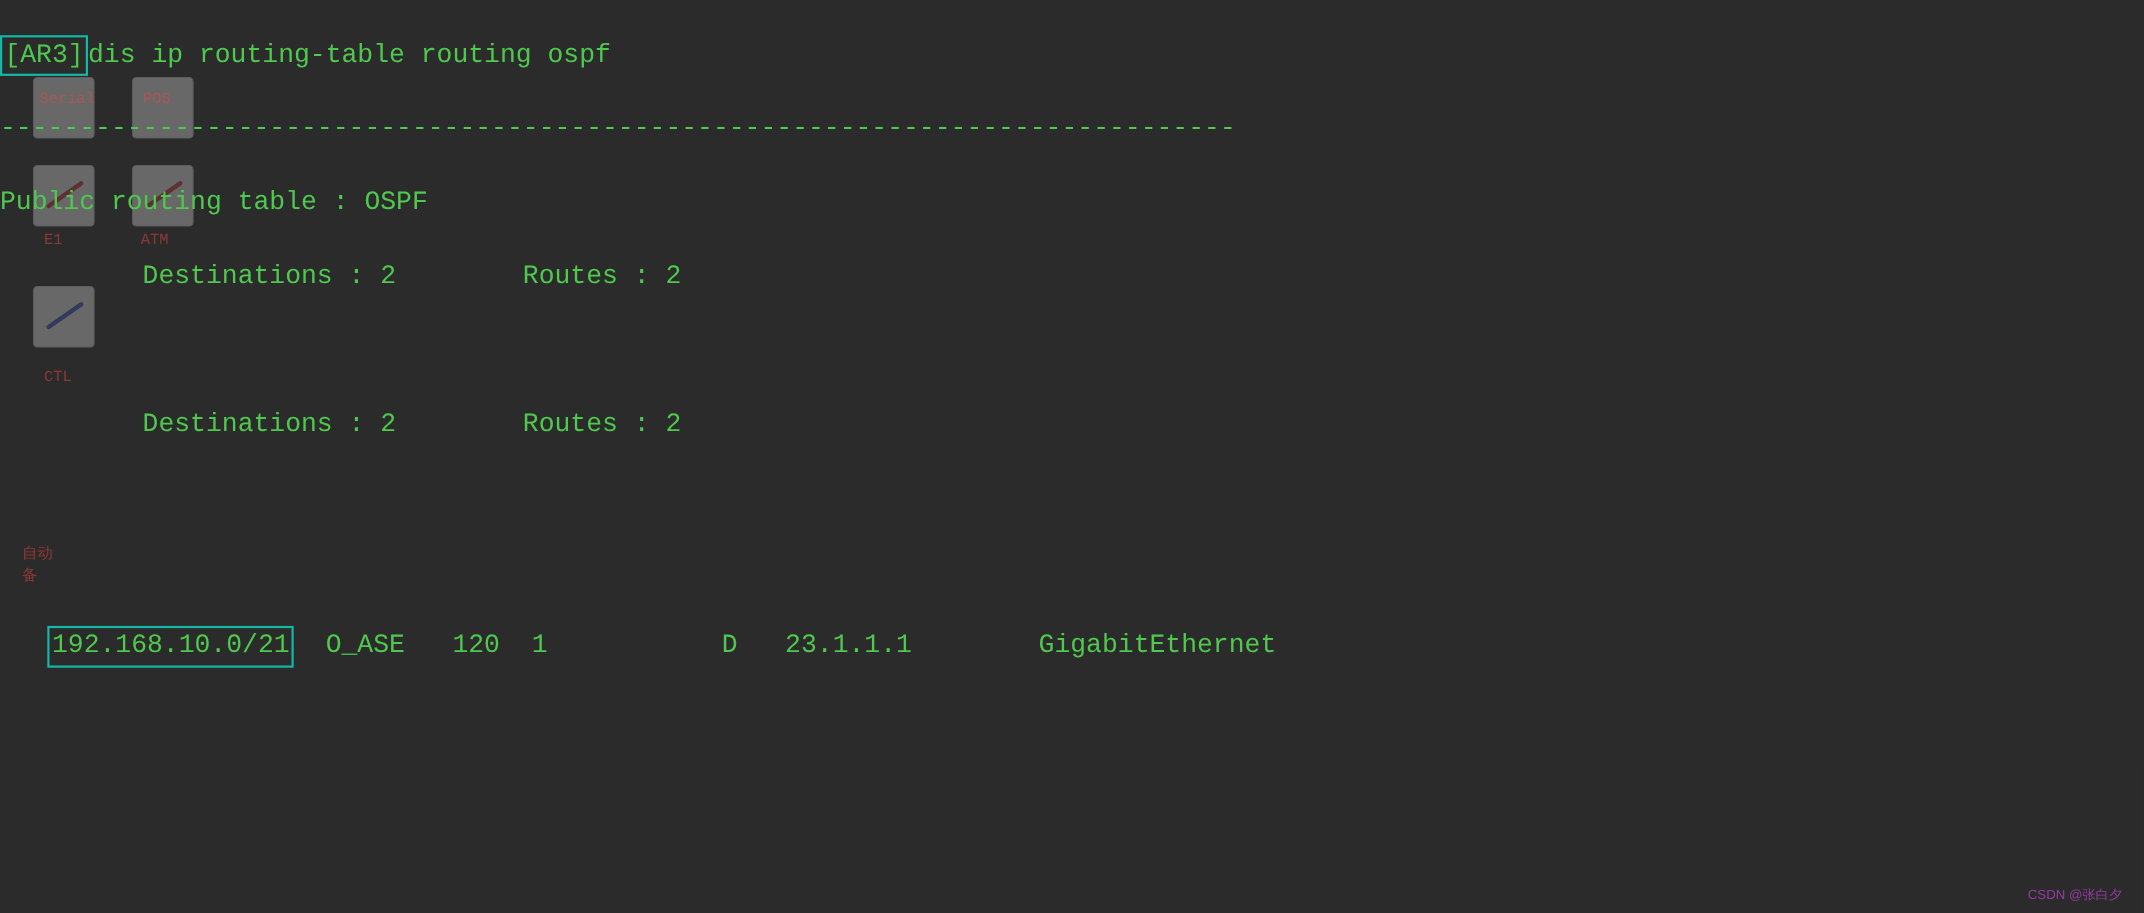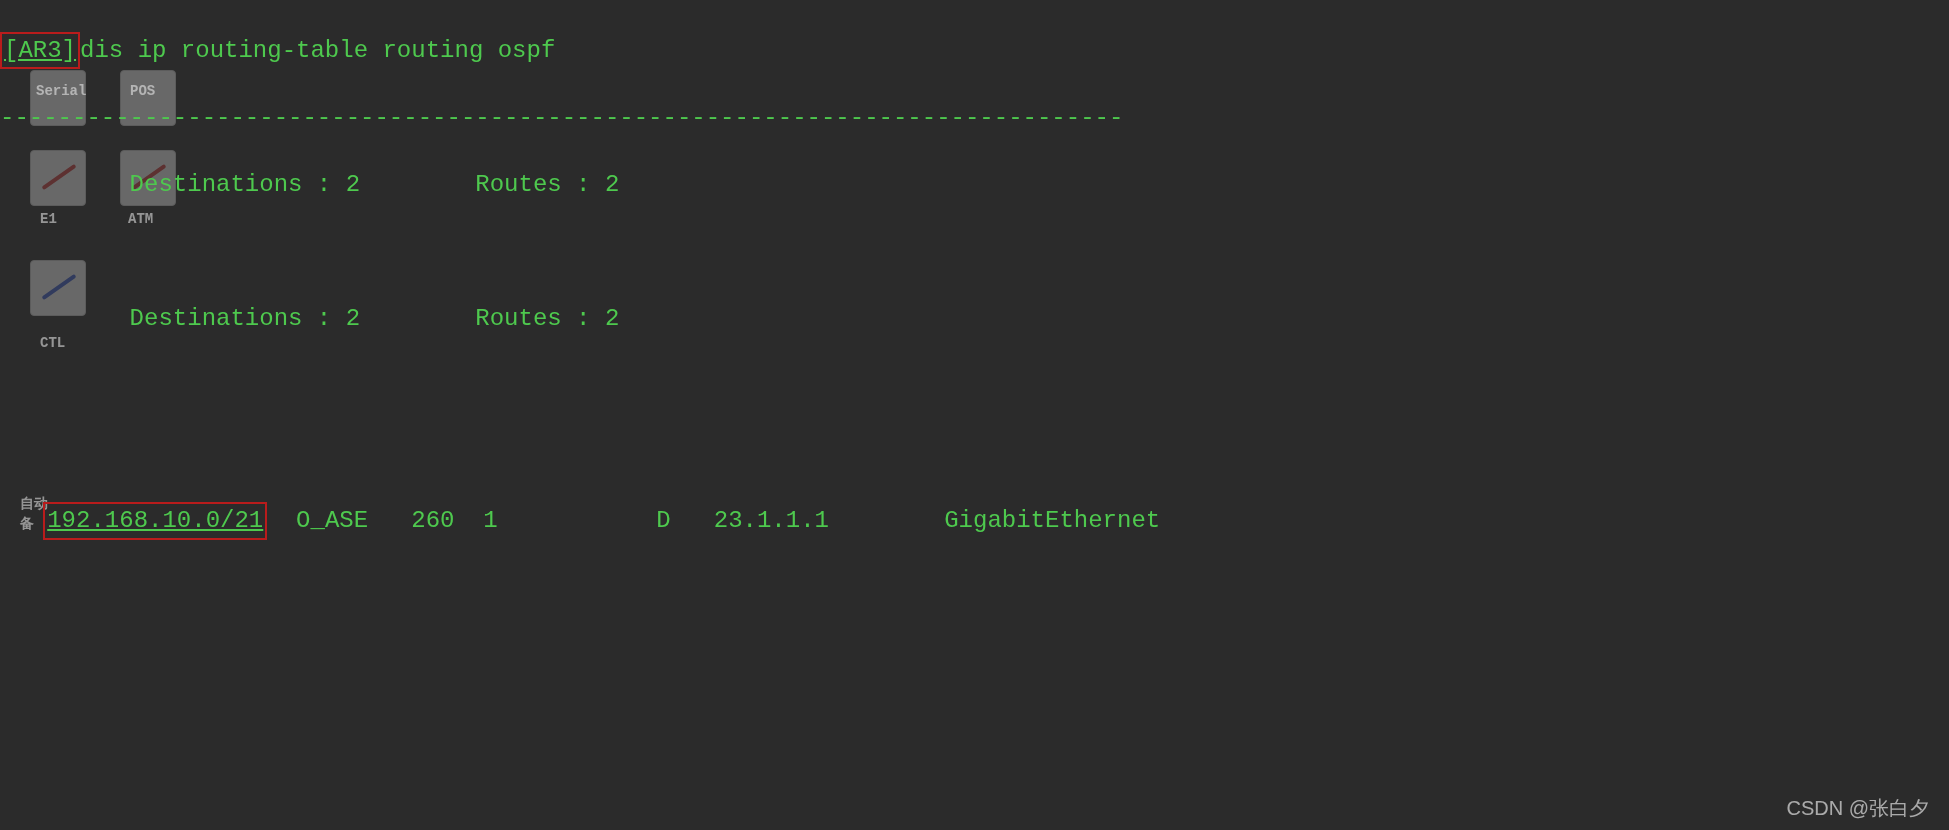--- a/index.html
+++ b/index.html
@@ -20,43 +20,41 @@
     }
     .terminal {
       padding: 0;
       white-space: pre;
     }
     .line {
       display: block;
       white-space: pre;
     }
     .highlight-box {
-      border: 2px solid #b91c1c;
+      border: 2px solid #14b8a6;
       display: inline-block;
       padding: 0 2px;
       margin: -2px 0;
-      text-decoration: underline;
     }
     .bg-icon {
       position: absolute;
       background: #f5f5f5;
       border: 1px solid #ccc;
       width: 56px;
       height: 56px;
       z-index: -1;
       opacity: 0.3;
       border-radius: 4px;
     }
     .bg-label {
       position: absolute;
-      color: #ffffff;
+      color: #ef4444;
       font-size: 14px;
       z-index: -1;
       opacity: 0.5;
-      font-weight: bold;
     }
     .icon-stroke-red {
       position: absolute;
       width: 40px;
       height: 4px;
       background: #d04040;
       transform: rotate(-35deg);
       top: 24px;
       left: 8px;
       border-radius: 2px;
@@ -68,22 +66,22 @@
       background: #4060d0;
       transform: rotate(-35deg);
       top: 24px;
       left: 8px;
       border-radius: 2px;
     }
     .watermark {
       position: absolute;
       bottom: 8px;
       right: 20px;
-      color: #ffffff;
-      font-size: 20px;
+      color: #d946ef;
+      font-size: 12px;
       font-family: sans-serif;
       opacity: 0.6;
       margin-top: 40px;
     }
   </style>
 </head>
 <body>
 
 <div class="bg-icon" style="top:70px; left:30px;"></div>
 <div class="bg-label" style="top:82px; left:36px;">Serial</div>
@@ -103,26 +101,27 @@
   <div class="icon-stroke-blue"></div>
 </div>
 <div class="bg-label" style="top:334px; left:40px;">CTL</div>
 
 <div class="bg-label" style="top:495px; left:20px;">自动</div>
 <div class="bg-label" style="top:515px; left:20px;">备</div>
 
 <div class="terminal">
 <span class="line"><span class="highlight-box"><span>[AR3]</span></span><span>dis ip routing-table routing ospf</span></span>
 <span class="line">------------------------------------------------------------------------------</span>
+<span class="line">Public routing table : OSPF</span>
 <span class="line">         Destinations : 2        Routes : 2</span>
 <span class="line"> </span>
 <span class="line">         Destinations : 2        Routes : 2</span>
 <span class="line"> </span>
 <span class="line"> </span>
-<span class="line"><span>   </span><span class="highlight-box"><span>192.168.10.0/21</span></span><span>  O_ASE   260  1           D   23.1.1.1        GigabitEthernet</span></span>
+<span class="line"><span>   </span><span class="highlight-box"><span>192.168.10.0/21</span></span><span>  O_ASE   120  1           D   23.1.1.1        GigabitEthernet</span></span>
 
 
 
 
 
 
 
 
 </div>
 

